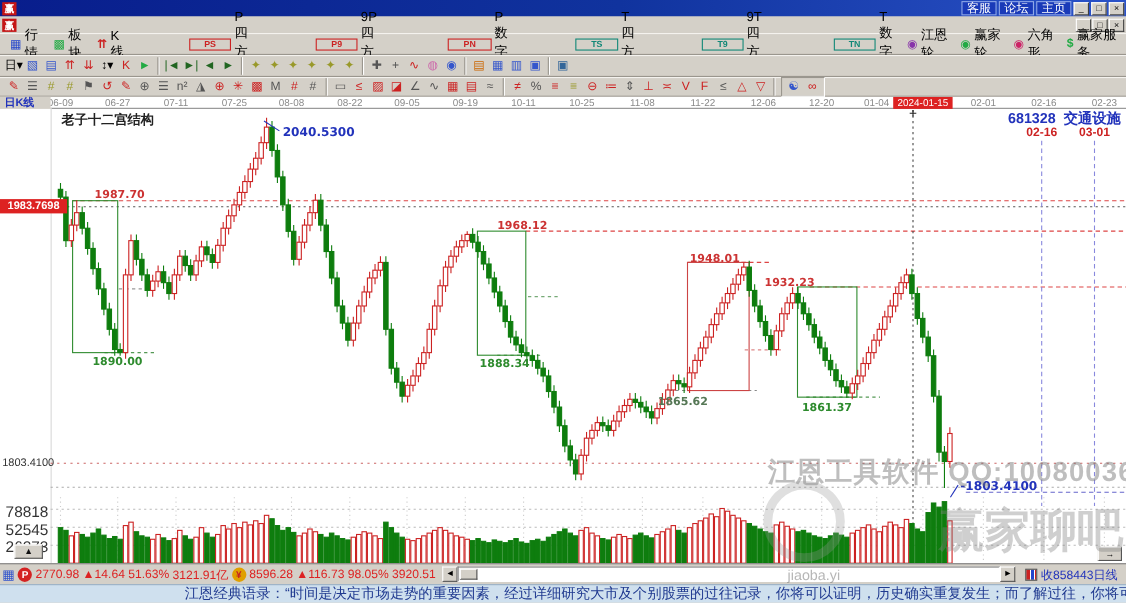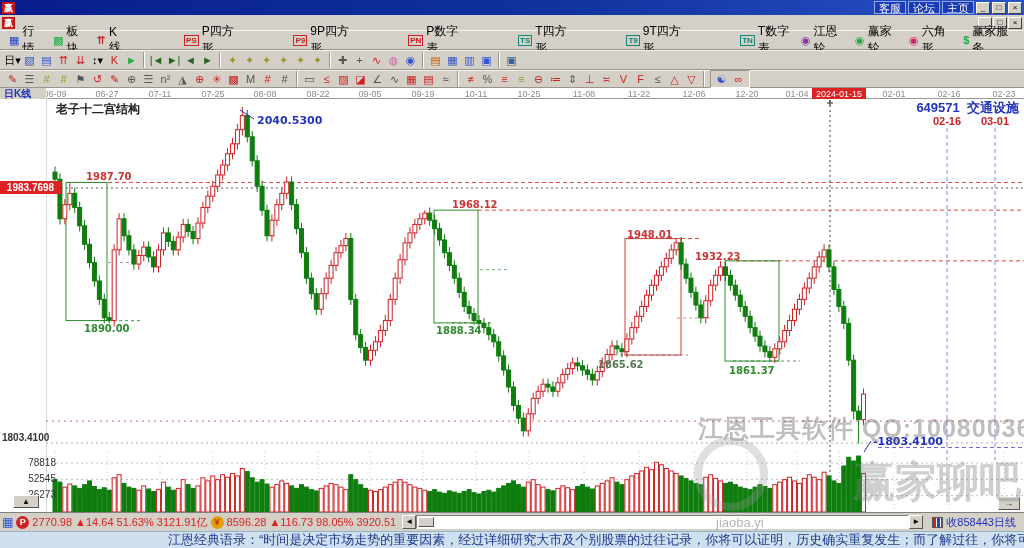--- a/index.html
+++ b/index.html
@@ -24,37 +24,37 @@
   .menu-item { font-size:12px; padding:0 7px; height:15px; line-height:15px; cursor:pointer; color:#000; }
   .menubar .tb-right { gap:1px; }
 
   .toolbar { position:absolute; left:0; width:1024px; background:#d4d0c8; display:flex; align-items:center;
     border-top:1px solid #f4f2ee; border-bottom:1px solid #9a968e; padding:0 4px; }
   #toolbar1 { top:30px; height:20px; }
   #toolbar2 { top:50px; height:20px; }
   #toolbar3 { top:70px; height:18px; }
   .tb1-item { display:flex; align-items:center; gap:3px; padding:0 5px; height:18px; font-size:12px; cursor:pointer; }
   .tb1-glyph { font-size:11px; font-weight:bold; }
-  .tb1-glyph.badge { font-size:8px; border:1px solid currentColor; padding:0 1px; line-height:9px;margin-left:48px; }
+  .tb1-glyph.badge { font-size:8px; border:1px solid currentColor; padding:0 13px; line-height:9px;margin-left:48px; }
   .tb-icon { min-width:17px; height:16px; line-height:16px; text-align:center; font-size:11px; cursor:pointer; }
   .tb-sep { width:2px; height:16px; border-left:1px solid #9a968e; border-right:1px solid #fff; margin:0 3px; }
   .tb-frame { display:flex; align-items:center; border:1px solid; border-color:#9a968e #fff #fff #9a968e; padding:0 2px; margin-left:2px; }
 
   
   #chart-region { position:absolute; top:88px; left:0; width:1024px; height:424px; background:#fff; }
   #chart-svg { position:absolute; top:0; left:0; }
   .period-cell { position:absolute; left:0; top:0; width:46px; height:11px; background:#d4d0c8;
     color:#2233bb; font-size:10px; font-weight:bold; padding-left:4px; line-height:11px; }
   .structure-label { position:absolute; left:56px; top:13px; font-size:12px; font-weight:bold; color:#222; }
   .symbol-label { position:absolute; right:5px; top:11px; font-size:13px; font-weight:bold; color:#2233bb; white-space:nowrap; }
   .future-date { position:absolute; top:27px; width:44px; text-align:center; font-size:11px; font-weight:bold; color:#cc2222; }
   .price-tag { position:absolute; left:0; top:93px; width:61px; height:13px; background:#dd2222; color:#fff;
     font-size:10px; line-height:13px; text-align:center; font-weight:bold; }
-  .bottom-price { position:absolute; left:2px; top:344px; font-size:10px; color:#333;font-weight:bold; }
-  .vol-tick { position:absolute; left:12px; width:44px; text-align:right; font-size:10px; color:#333; }
+  .bottom-price { position:absolute; left:2px; top:328px; font-size:10px; color:#333; }
+  .vol-tick { position:absolute; left:0; width:44px; text-align:right; font-size:14px; color:#333; }
   .mini-btn { position:absolute; height:13px; background:#d4d0c8; border:1px solid; border-color:#fff #555 #555 #fff;
     font-size:8px; text-align:center; line-height:11px; color:#111; cursor:pointer; }
   .wm-tool { position:absolute; left:698px; top:324px; font-size:25px; font-weight:bold;
     color:rgba(110,110,110,.45); letter-spacing:1px; white-space:nowrap; pointer-events:none; }
   .wm-circle { position:absolute; left:694px; top:349px; width:74px; height:74px; border-radius:50%;
     border:8px solid rgba(150,150,150,.30); pointer-events:none; }
   .wm-brand { position:absolute; left:853px; top:366px; font-size:42px; font-weight:bold;
     color:rgba(130,130,130,.38); white-space:nowrap; pointer-events:none; }
 
   
@@ -820,21 +820,21 @@
       <text x="729" y="286" font-size="10" fill="#2e8b2e" font-weight="bold" font-family="&quot;DejaVu Sans&quot;,sans-serif">1861.37</text>
       <text x="873" y="357" font-size="11" fill="#2233bb" font-weight="bold" font-family="&quot;DejaVu Sans&quot;,sans-serif">-1803.4100</text>
       <line x1="827" y1="15" x2="833" y2="15" stroke="#222222"></line>
       <line x1="830" y1="12" x2="830" y2="18" stroke="#222222"></line>
     </svg>
 
   <div class="period-cell">日K线</div>
   <div class="structure-label">老子十二宫结构</div>
 
   <div class="symbol-label">
-    <span>649571</span>&nbsp;
+    <span>681328</span>&nbsp;
     <span>交通设施</span>
   </div>
   <div class="future-date" style="left:925px;">02-16</div>
   <div class="future-date" style="left:973px;">03-01</div>
 
   <div class="price-tag">1983.7698</div>
   <div class="bottom-price">1803.4100</div>
 
   <div class="vol-tick" style="top:369px;">78818</div>
   <div class="vol-tick" style="top:385px;">52545</div>

